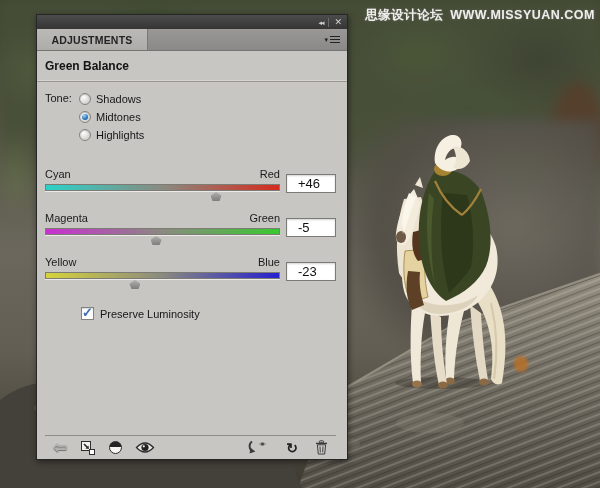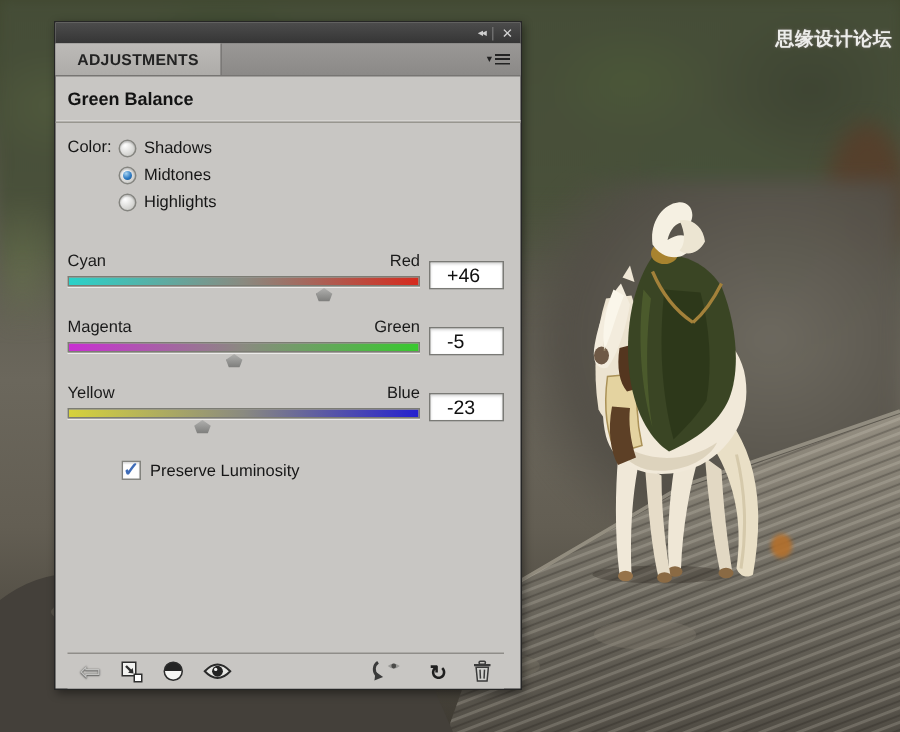--- a/index.html
+++ b/index.html
@@ -26,21 +26,21 @@
   .bg-rust1 { position:absolute; left:552px; top:82px; width:52px; height:95px; border-radius:50%;
     background:#5a3b28; opacity:.75; filter:blur(7px); }
   .bg-rust2 { position:absolute; left:514px; top:356px; width:14px; height:16px; border-radius:50%;
     background:#b4702c; opacity:.9; filter:blur(1.5px); }
   .bg-rockface { position:absolute; right:0; top:120px; width:270px; height:280px; filter:blur(6px); opacity:.95;
     background:radial-gradient(180px 160px at 68% 38%, #6e6a60, #534f47 75%, #534f4700 100%); }
   .bg-slope { position:absolute; left:0; bottom:0; }
   .horse { position:absolute; left:383px; top:133px; }
 
   
-  .watermark { position:absolute; top:18px; right:5px; z-index:5; display:flex; gap:7px; align-items:baseline;
+  .watermark { position:absolute; top:7px; right:5px; z-index:5; display:flex; gap:7px; align-items:baseline;
     color:#f6f6f4; font-weight:bold; font-size:12.5px; letter-spacing:.5px; opacity:.95;
     text-shadow:0 0 1px #77756e, 0 0 3px #6a685f; white-space:nowrap; }
 
   
   .panel { position:absolute; left:36px; top:14px; width:312px; height:446px; z-index:10;
     display:flex; flex-direction:column; background:#c8c6c3; border:1px solid #262626;
     box-shadow:1px 2px 6px rgba(0,0,0,.45); font-size:11px; color:#161616; }
 
   .titlebar { height:14px; flex:0 0 14px; background:linear-gradient(#4c4c4c,#353535);
     display:flex; align-items:center; justify-content:flex-end; gap:5px; padding:0 5px; }
@@ -183,20 +183,21 @@
       <ellipse cx="60" cy="36" rx="9" ry="7" fill="#a8832f"></ellipse>
       <path d="M52 30 C50 15 59 3 69 2 C77 1 81 9 77 16 C70 13 64 18 62 27 C71 21 79 24 78 32 C73 41 59 41 52 30 Z" fill="#f5f0e2"></path>
       <path d="M70 14 C78 12 86 18 87 28 C83 36 75 38 70 34 C74 30 74 22 70 14 Z" fill="#ece5d2"></path>
     </svg>
 
     <div class="bg-rust2"></div>
   </div>
 
   <div class="watermark">
     <span>思缘设计论坛</span>
+    <span>WWW.MISSYUAN.COM</span>
   </div>
 
   <div class="panel">
 
     <div class="titlebar">
       <span class="tb-collapse">◂◂</span>
       <span class="tb-sep"></span>
       <span class="tb-close">✕</span>
     </div>
 
@@ -209,21 +210,21 @@
       </div>
     </div>
 
     <div class="header">
       <span>Green Balance</span>
     </div>
 
     <div class="content">
 
       <div class="tone-row">
-        <span class="tone-caption">Color:</span>
+        <span class="tone-caption">Tone:</span>
         <div class="tone-options">
           <div class="tone-option">
             <span class="radio"></span>
             <span>Shadows</span>
           </div>
           <div class="tone-option">
             <span class="radio on"></span>
             <span>Midtones</span>
           </div>
           <div class="tone-option">

